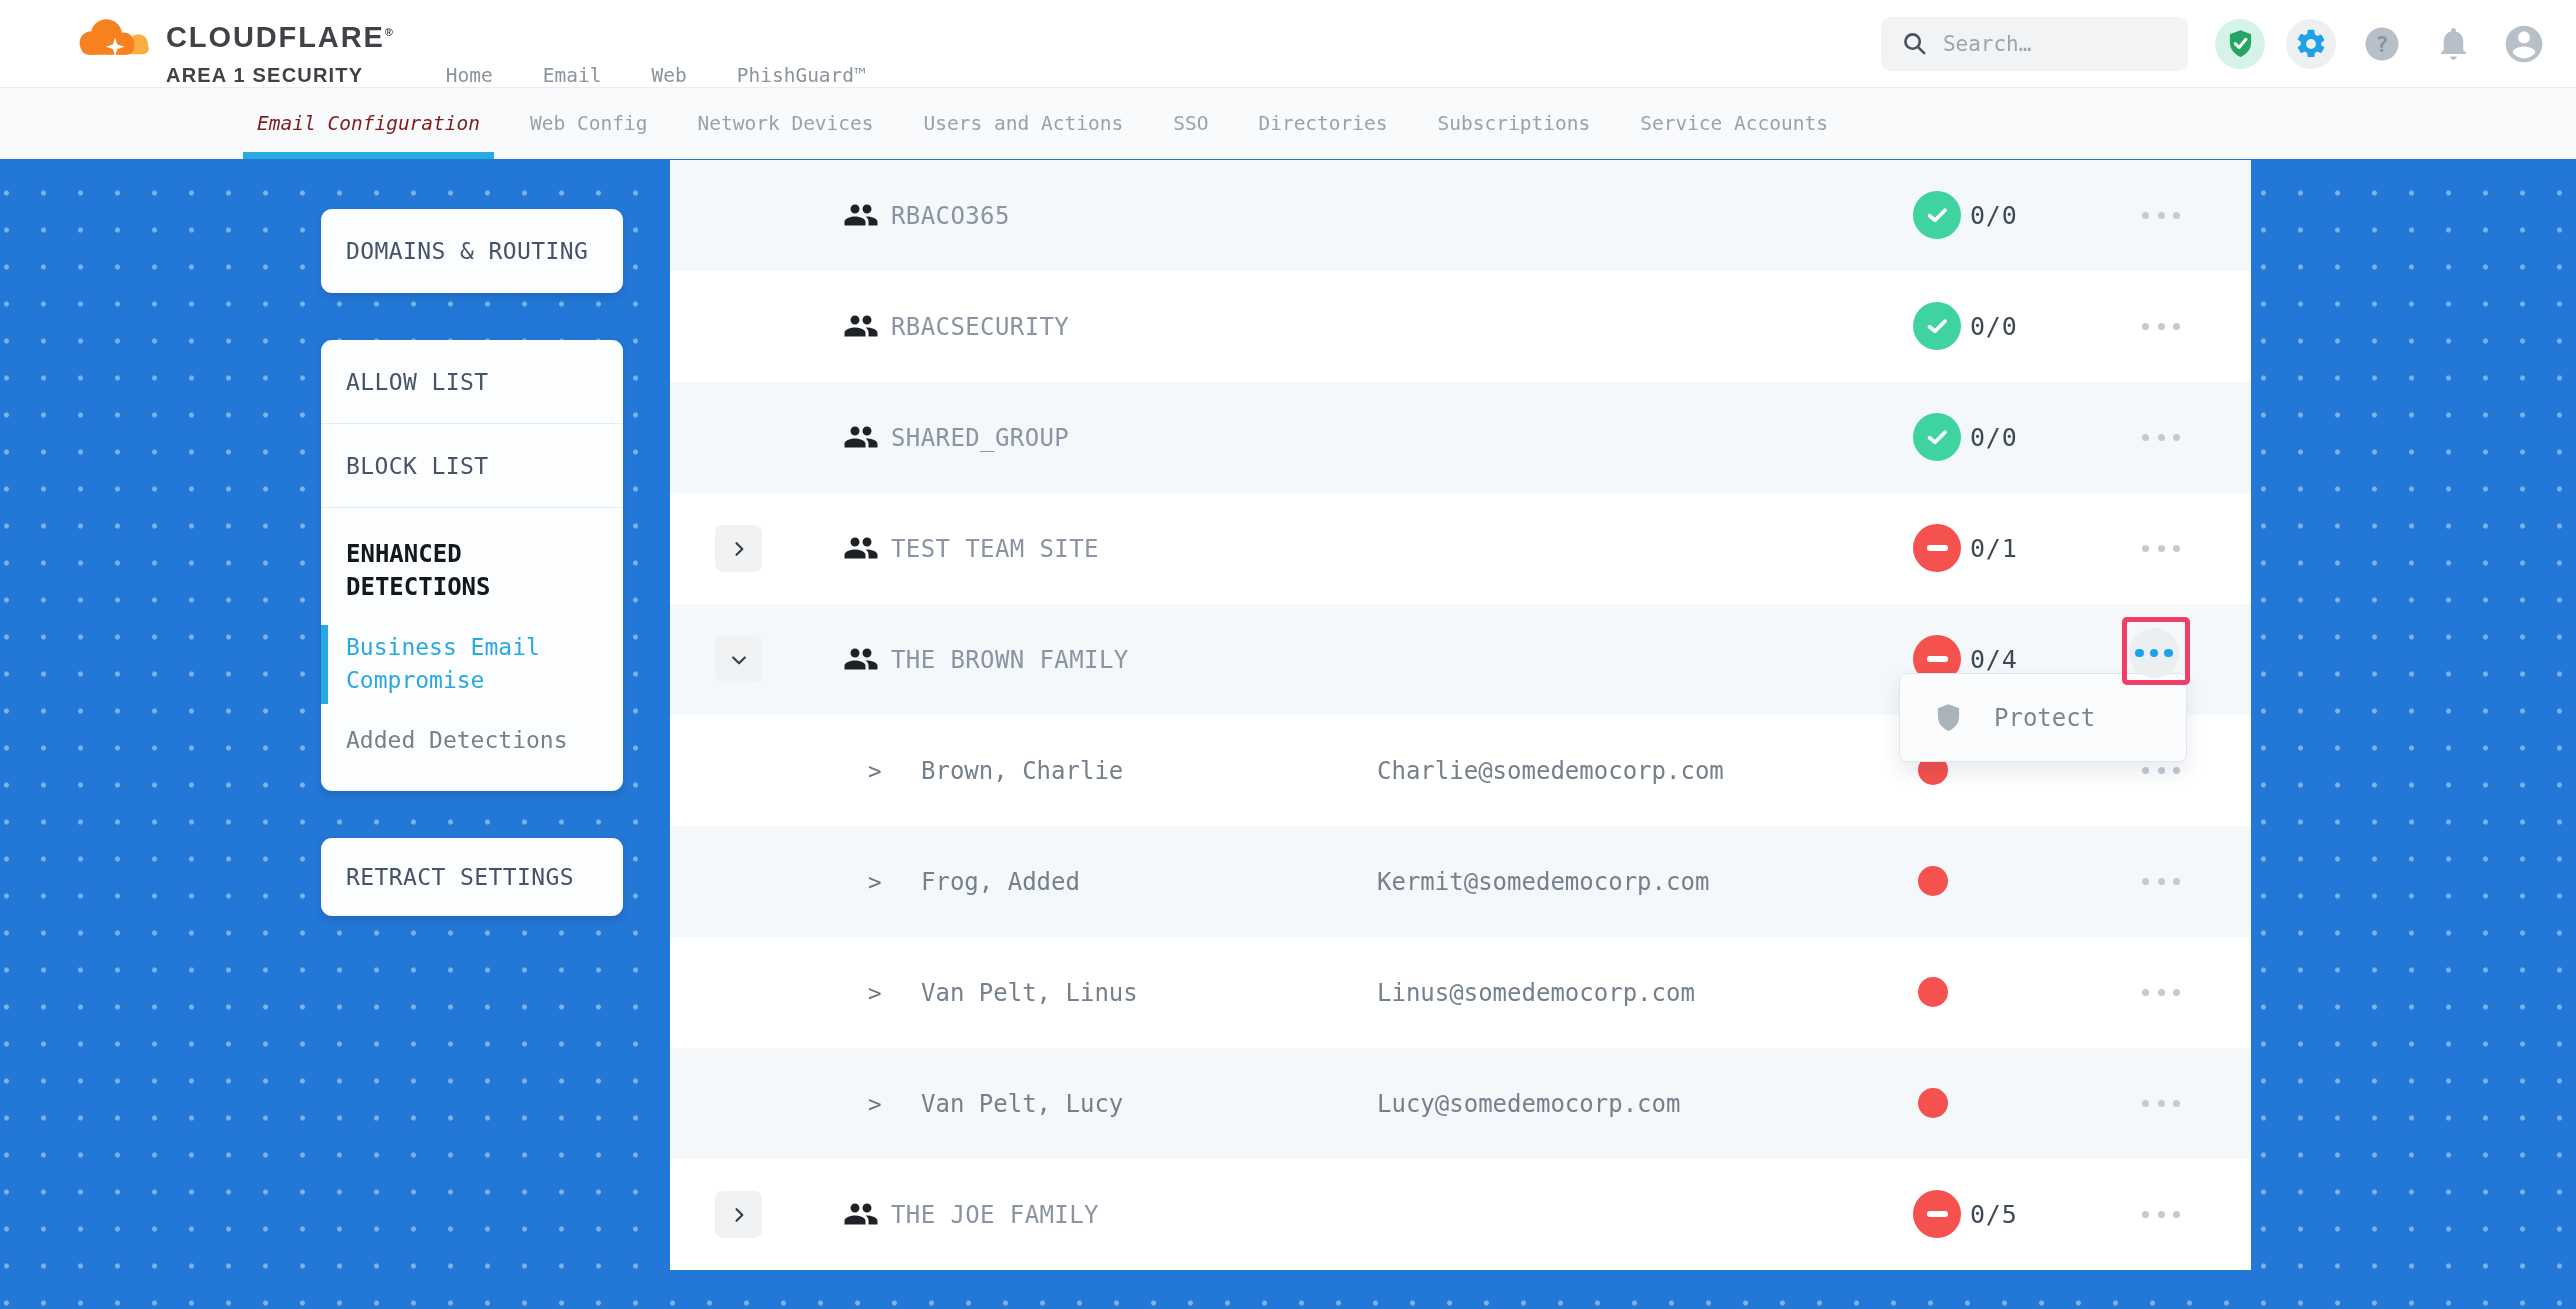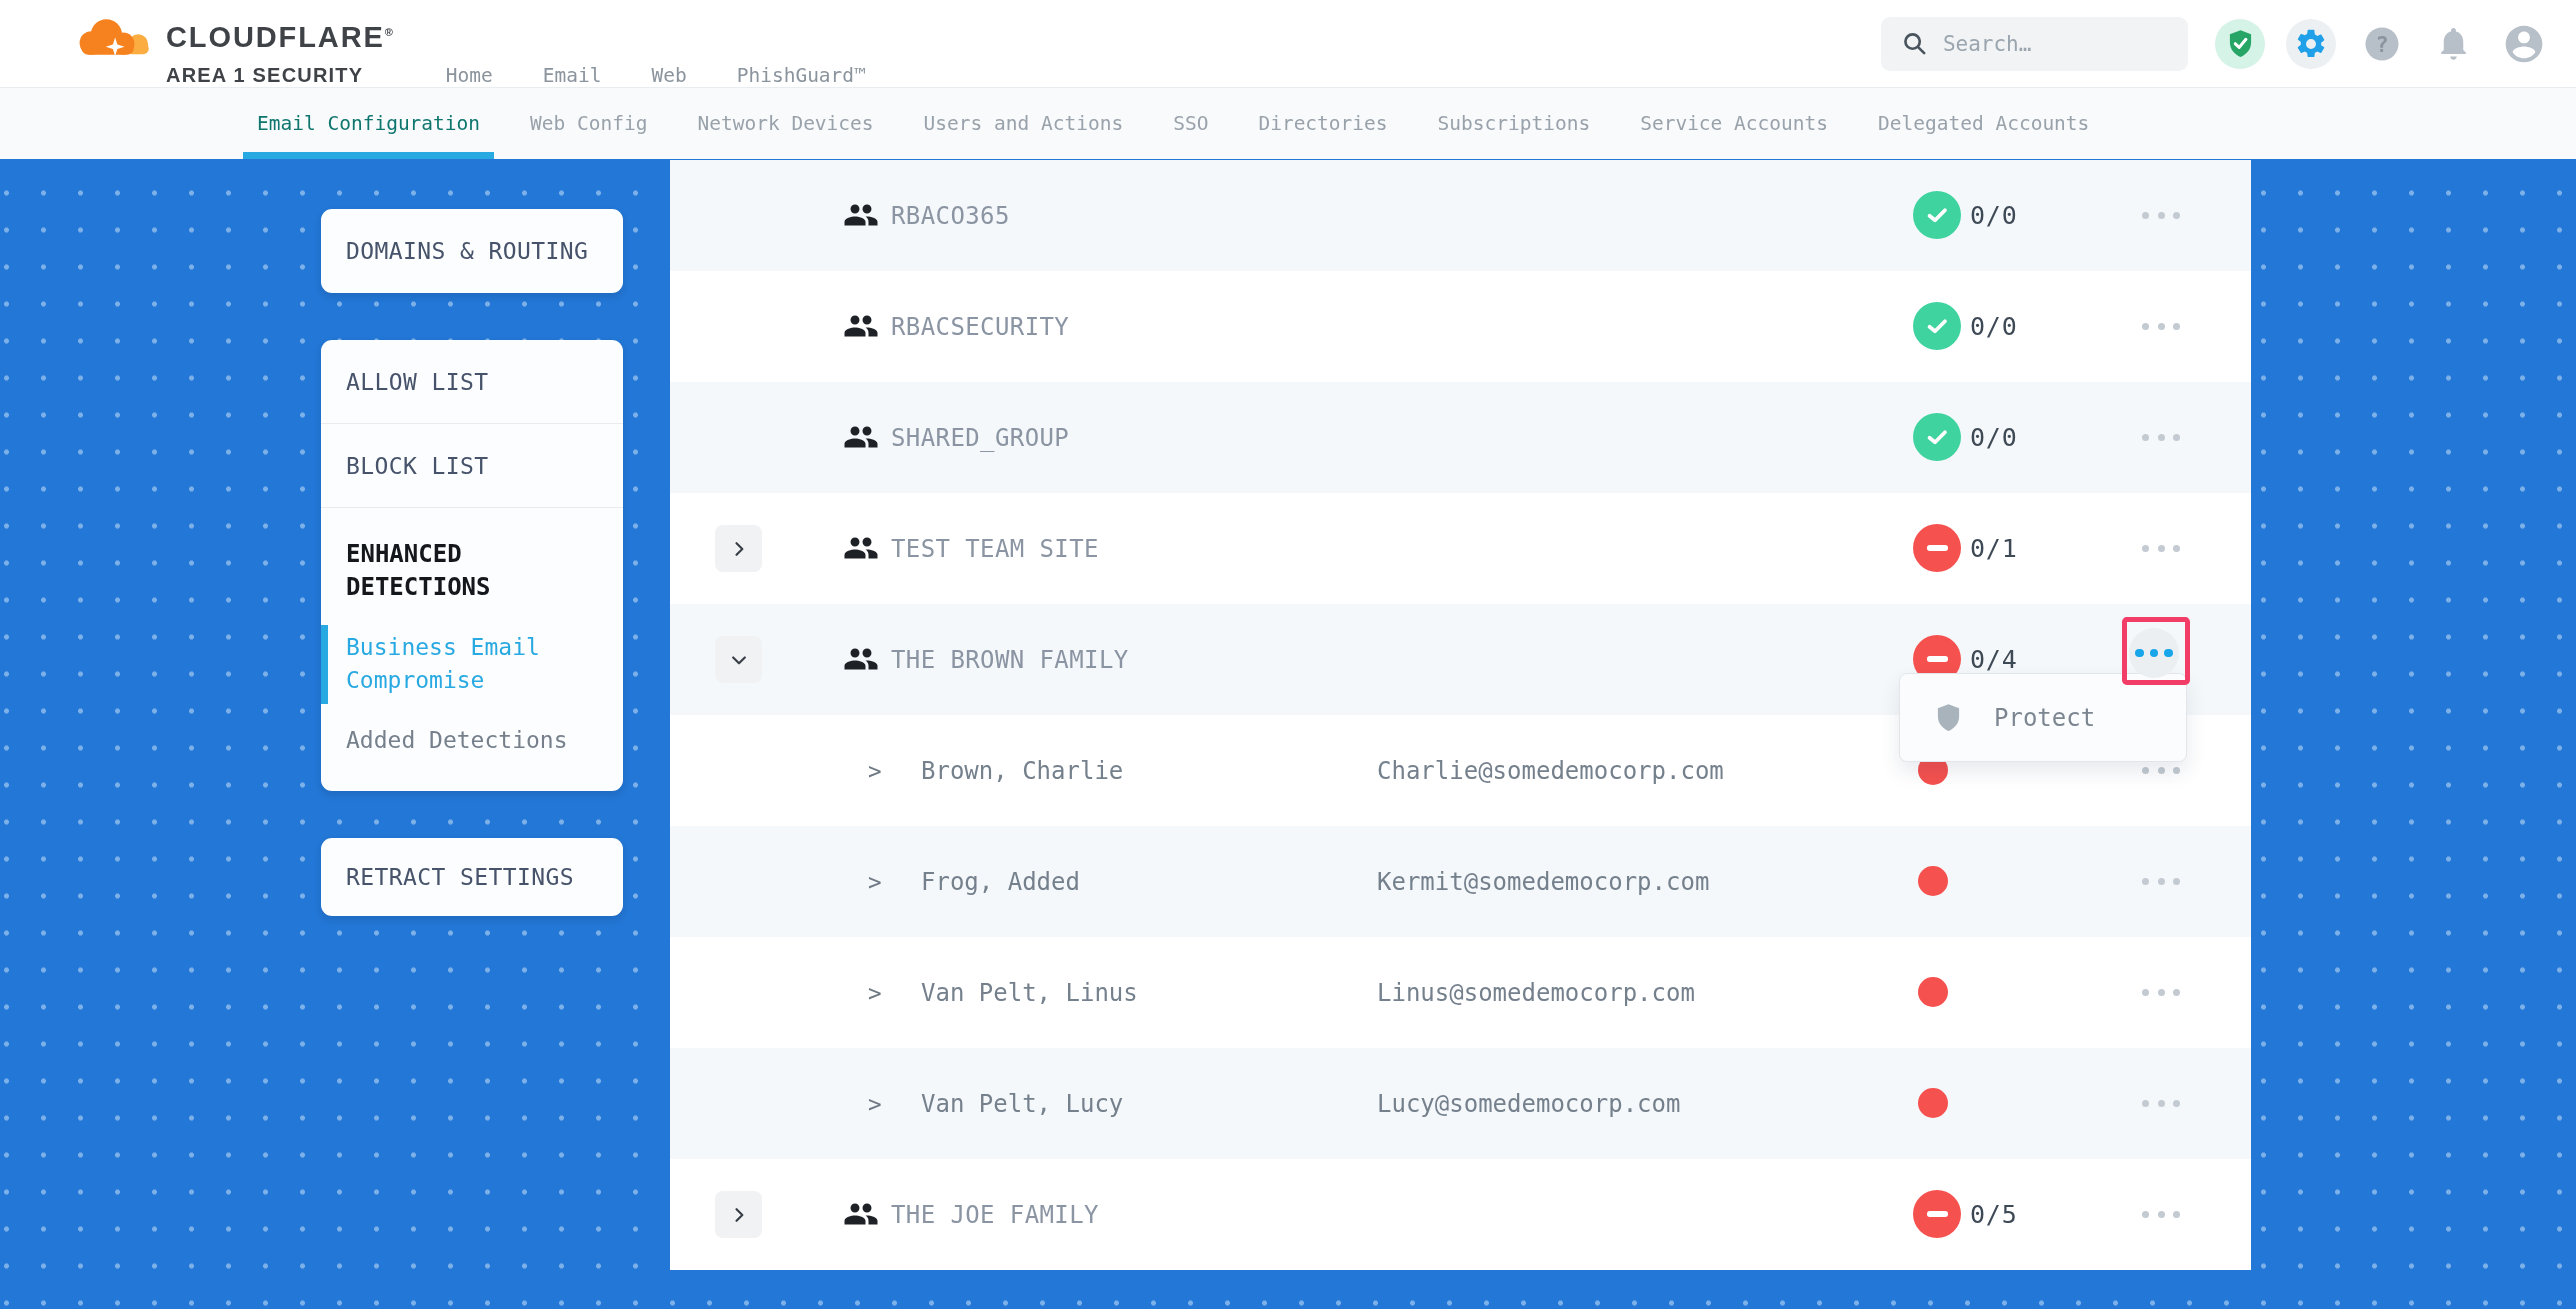--- a/index.html
+++ b/index.html
@@ -38,21 +38,21 @@
   .chip-green { background:#D5F3E6; }
   .chip-gray  { background:#EDF0F2; }
 
   
   .tab-bar {
     position:absolute; top:87px; left:0; width:2576px; height:72px;
     background:#F8FAFB; border-top:0.8px solid #EAEDEF; z-index:50;
     display:flex; align-items:stretch; padding-left:243px; gap:22px;
   }
   .tab { position:relative; display:flex; align-items:center; padding:0 14px; font-size:19.5px; color:#99A2AB; cursor:pointer; white-space:nowrap; }
-  .tab.active { color:#0f766e; }
+  .tab.active { color:#7f1d1d;font-style:italic; }
   .tab.active::after { content:""; position:absolute; left:0; right:0; bottom:0; height:7px; background:#29A9E2; }
 
   
   .sidebar { position:absolute; left:321px; top:209px; width:302px; }
   .card {
     background:#FCFDFE; border-radius:11px; overflow:hidden;
     box-shadow:0 3.1px 7.8px rgba(15,50,95,0.18);
   }
   .card + .card { margin-top:47px; }
   .nav-item {
@@ -191,21 +191,20 @@
 
 <nav class="tab-bar">
     <div class="tab active">Email Configuration</div>
     <div class="tab">Web Config</div>
     <div class="tab">Network Devices</div>
     <div class="tab">Users and Actions</div>
     <div class="tab">SSO</div>
     <div class="tab">Directories</div>
     <div class="tab">Subscriptions</div>
     <div class="tab">Service Accounts</div>
-    <div class="tab">Delegated Accounts</div>
   </nav>
 
 <aside class="sidebar">
   <div class="card">
     <div class="nav-item">DOMAINS &amp; ROUTING</div>
   </div>
   <div class="card">
     <div class="nav-item bordered">ALLOW LIST</div>
     <div class="nav-item bordered">BLOCK LIST</div>
     <div class="enhanced-block">

